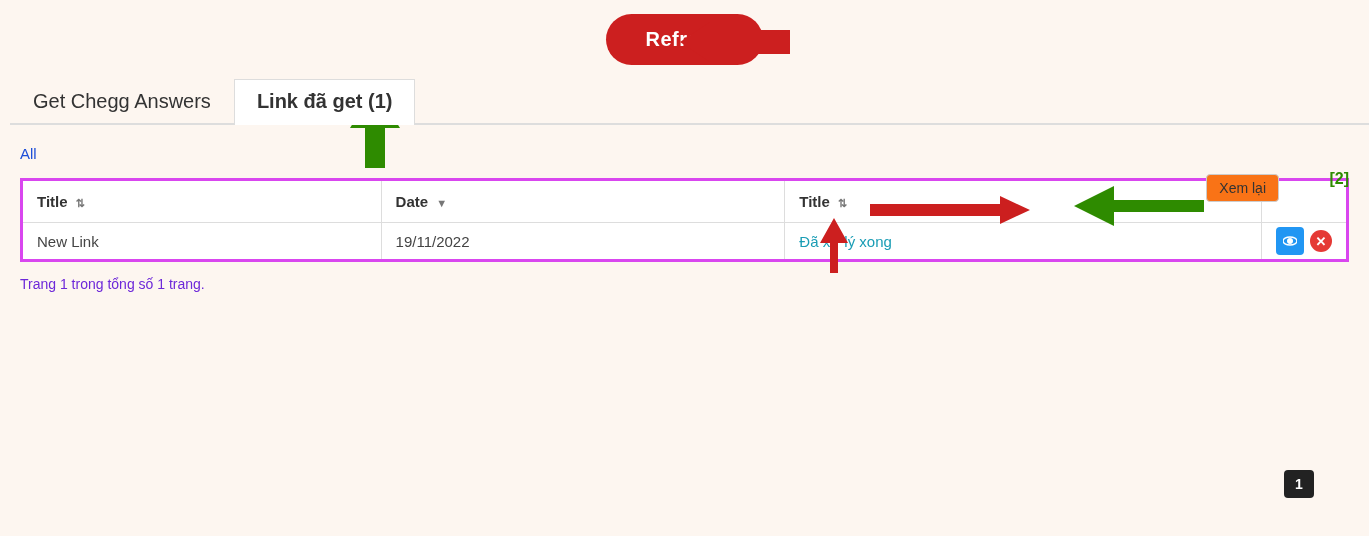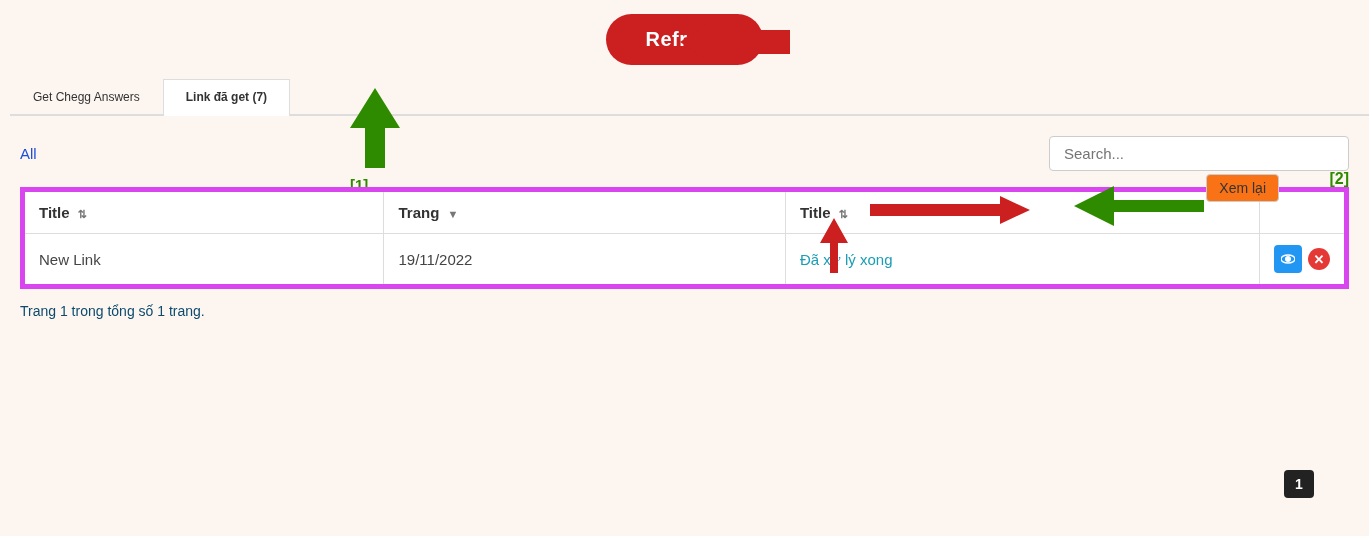--- a/index.html
+++ b/index.html
@@ -36,21 +36,21 @@
     .tabs {
       display: flex;
       border-bottom: 2px solid #ddd;
       margin-left: 10px;
       margin-top: 4px;
     }
 
     .tab {
       padding: 10px 22px;
       cursor: pointer;
-      font-size: 12px;
+      font-size: 20px;
       color: #333;
       border: 1px solid transparent;
       border-bottom: none;
       background: transparent;
       position: relative;
     }
 
     .tab.active {
       background: white;
       border-color: #ddd;
@@ -91,21 +91,21 @@
       font-size: 15px;
       width: 300px;
       color: #999;
       background: white;
     }
 
     
     .data-table {
       width: 100%;
       border-collapse: collapse;
-      border: 5px solid #d946ef;
+      border: 3px solid #d946ef;
       background: white;
     }
 
     .data-table th {
       background: white;
       text-align: left;
       padding: 12px 14px;
       font-weight: bold;
       font-size: 15px;
       border: 1px solid #ddd;
@@ -113,21 +113,21 @@
     }
 
     .data-table th .sort-icon {
       display: inline-block;
       margin-left: 4px;
       font-size: 11px;
       color: #777;
     }
 
     .data-table td {
-      padding: 11px 14px;
+      padding: 4px 14px;
       border: 1px solid #ddd;
       font-size: 15px;
       color: #444;
     }
 
     .status-link {
       color: #1a9db5;
       text-decoration: none;
       font-size: 15px;
     }
@@ -171,21 +171,21 @@
       justify-content: center;
       color: white;
       font-size: 13px;
       font-weight: bold;
     }
 
     
     .pagination-text {
       margin-top: 14px;
       font-size: 14px;
-      color: #0c4a6e;
+      color: #6d28d9;
     }
 
     
     .xem-lai-tooltip {
       position: absolute;
       right: 90px;
       top: 174px;
       background: #f97316;
       border: 1px solid #ccc;
       border-radius: 4px;
@@ -245,46 +245,45 @@
 
   <div class="red-arrow-right">
     <svg width="110" height="40" viewBox="0 0 110 40">
       <polygon points="110,8 110,32 30,32 30,40 0,20 30,0 30,8" fill="#cc1f1f"></polygon>
     </svg>
   </div>
 </div>
 
 <div class="tabs">
   <div class="tab tab-first">Get Chegg Answers</div>
-  <div class="tab active">Link đã get (7)</div>
+  <div class="tab active">Link đã get (1)</div>
 </div>
 
 <div class="green-arrow-up">
   <svg width="50" height="80" viewBox="0 0 50 80">
     <polygon points="25,0 50,40 35,40 35,80 15,80 15,40 0,40" fill="#2e8b00"></polygon>
   </svg>
   <div style="color:#2e8b00; font-weight:bold; font-size:15px; margin-top:4px;">[1]</div>
 </div>
 
 <div class="content">
 
   <div class="filter-search-row">
     <span class="filter-all">All</span>
-    <input class="search-input" type="text" placeholder="Search..." style="">
   </div>
 
   <table class="data-table">
     <thead>
       <tr>
         <th>
           <span>Title</span>
           <span class="sort-icon">⇅</span>
         </th>
         <th>
-          <span>Trang</span>
+          <span>Date</span>
           <span class="sort-icon">▼</span>
         </th>
         <th>
           <span>Title</span>
           <span class="sort-icon">⇅</span>
         </th>
         <th style="width:80px;"></th>
       </tr>
     </thead>
     <tbody>

